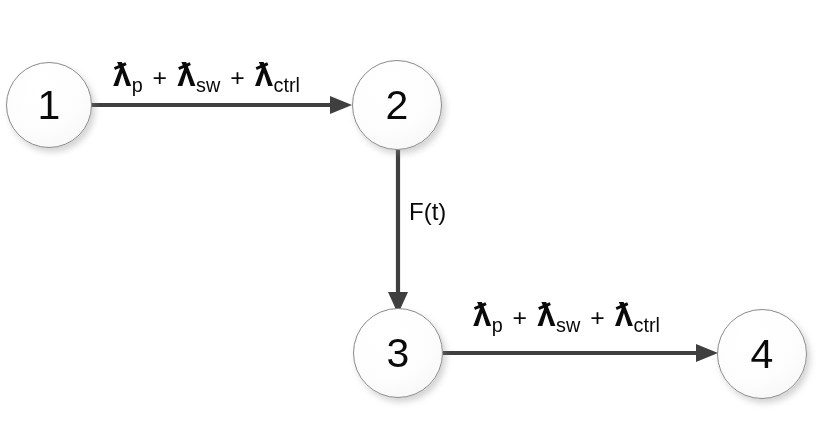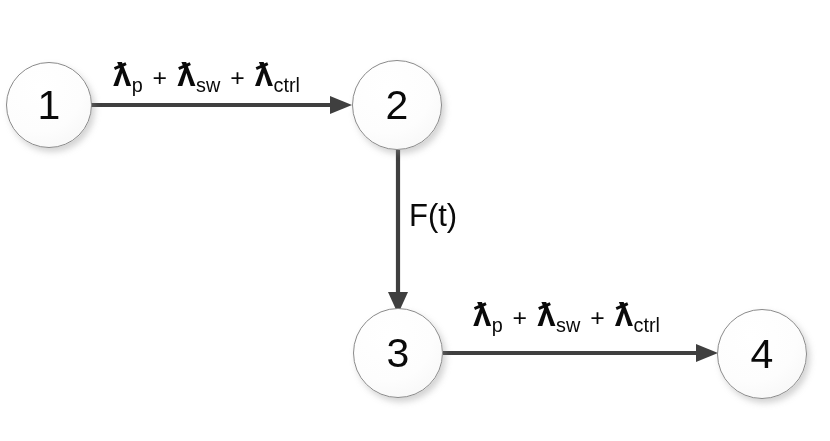--- a/index.html
+++ b/index.html
@@ -65,21 +65,21 @@
   .rate-label .sub {
     font-size: 0.64em;
     vertical-align: -0.30em;
     letter-spacing: 0px;
   }
   .rate-label .plus {
     font-size: 0.80em;
     padding: 0 1px;
   }
   .fn-label {
-    font-size: 31px;
+    font-size: 24px;
   }
 </style>
 </head>
 <body>
 
 <div id="canvas">
 
   <svg class="layer" viewBox="0 0 830 441" xmlns="http://www.w3.org/2000/svg">
 
     <g>

